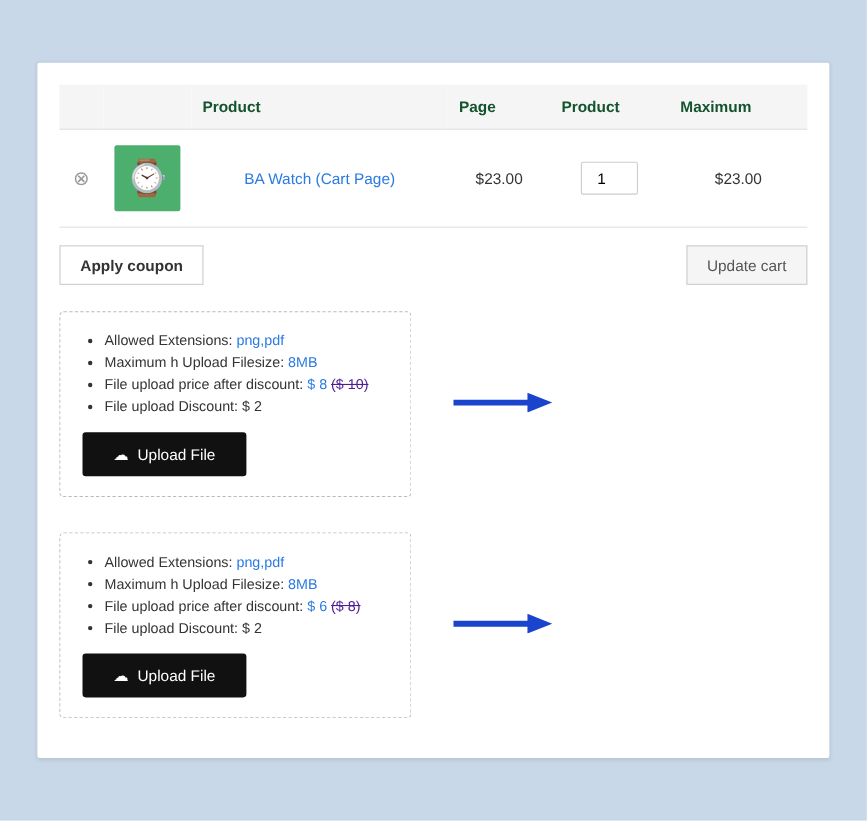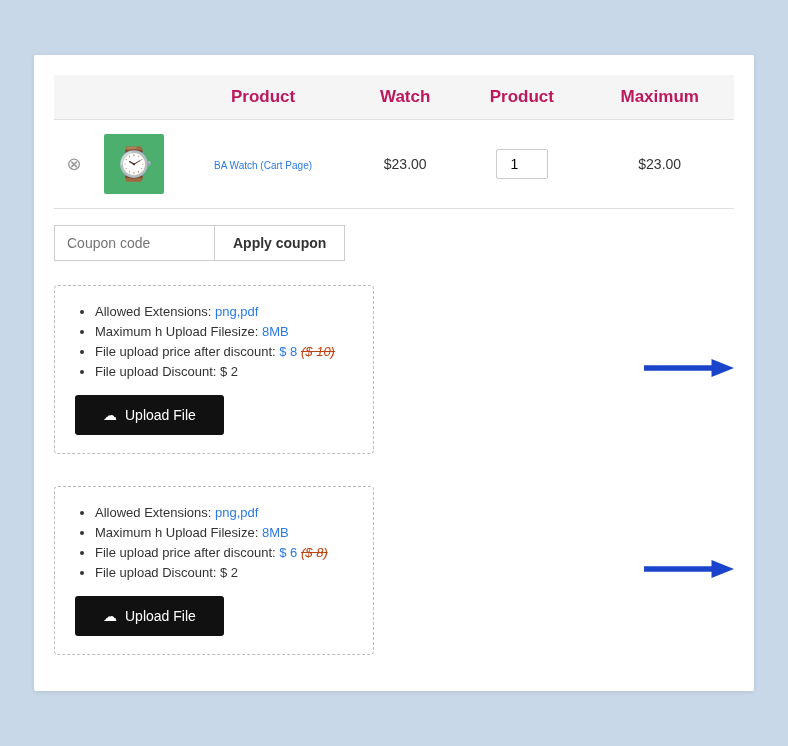--- a/index.html
+++ b/index.html
@@ -24,24 +24,24 @@
     .cart-table {
       width: 100%;
       border-collapse: collapse;
       margin-bottom: 16px;
     }
     .cart-table thead tr {
       background: #f5f5f5;
     }
     .cart-table thead th {
       padding: 12px 10px;
-      text-align: center;
+      text-align: left;
       font-weight: bold;
-      color: #be185d;
-      font-size: 17px;
+      color: #14532d;
+      font-size: 14px;
     }
     .cart-table tbody tr {
       border-top: 1px solid #e0e0e0;
       border-bottom: 1px solid #e0e0e0;
     }
     .cart-table tbody td {
       padding: 14px 10px;
       vertical-align: middle;
       text-align: center;
     }
@@ -62,21 +62,21 @@
       align-items: center;
       justify-content: center;
       margin: 0 auto;
     }
     .watch-icon {
       font-size: 32px;
     }
     .product-link {
       color: #2a7ae2;
       text-decoration: none;
-      font-size: 10px;
+      font-size: 14px;
     }
     .price-cell {
       color: #333;
     }
     .quantity-input {
       width: 52px;
       padding: 6px 4px;
       text-align: center;
       border: 1px solid #ccc;
       font-size: 14px;
@@ -147,56 +147,54 @@
     .upload-box ul li {
       margin-bottom: 5px;
       font-size: 13px;
       color: #333;
     }
     .upload-box ul li span.highlight {
       color: #2a7ae2;
     }
     .upload-box ul li span.strikethrough {
       text-decoration: line-through;
-      color: #c2410c;
-      font-style: italic;
+      color: #4c1d95;
     }
     .upload-file-btn {
       background: #111;
       color: #fff;
       border: none;
       padding: 12px 28px;
       font-size: 14px;
       cursor: pointer;
       border-radius: 3px;
       display: flex;
       align-items: center;
       gap: 8px;
     }
 
     .section-with-arrow {
       display: flex;
       align-items: center;
       gap: 38px;
       margin-bottom: 16px;
-      justify-content: space-between;
     }
   </style>
 </head>
 <body>
 
 <div class="page-container">
 
   <table class="cart-table">
     <thead>
       <tr>
         <th style="width:40px;"></th>
         <th style="width:70px;"></th>
         <th>Product</th>
-        <th>Watch</th>
+        <th>Page</th>
         <th>Product</th>
         <th>Maximum</th>
       </tr>
     </thead>
     <tbody>
       <tr>
         <td>
           <button class="remove-btn">⊗</button>
         </td>
         <td>
@@ -211,23 +209,23 @@
         <td>
           <input class="quantity-input" type="number" value="1" min="1" style="">
         </td>
         <td class="subtotal-cell">$23.00</td>
       </tr>
     </tbody>
   </table>
 
   <div class="coupon-row">
     <div class="coupon-left">
-      <input class="coupon-input" type="text" placeholder="Coupon code" style="">
       <button class="apply-coupon-btn">Apply coupon</button>
     </div>
+    <button class="update-cart-btn">Update cart</button>
   </div>
 
   <div class="upload-section">
 
     <div class="section-with-arrow">
       <div class="upload-box">
         <ul>
           <li>
             <span>Allowed Extensions:</span>
             <span class="highlight">png,pdf</span>

